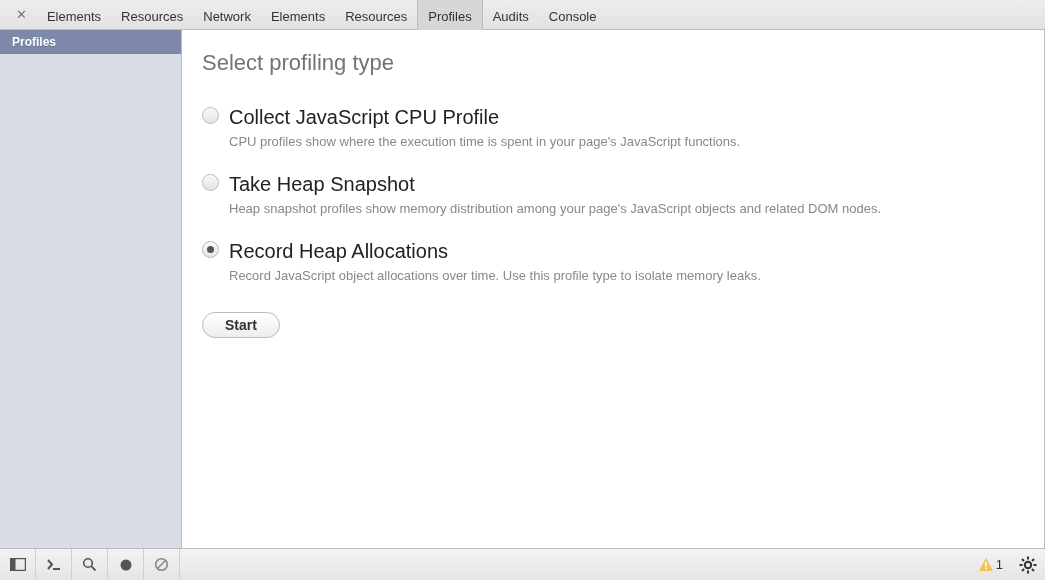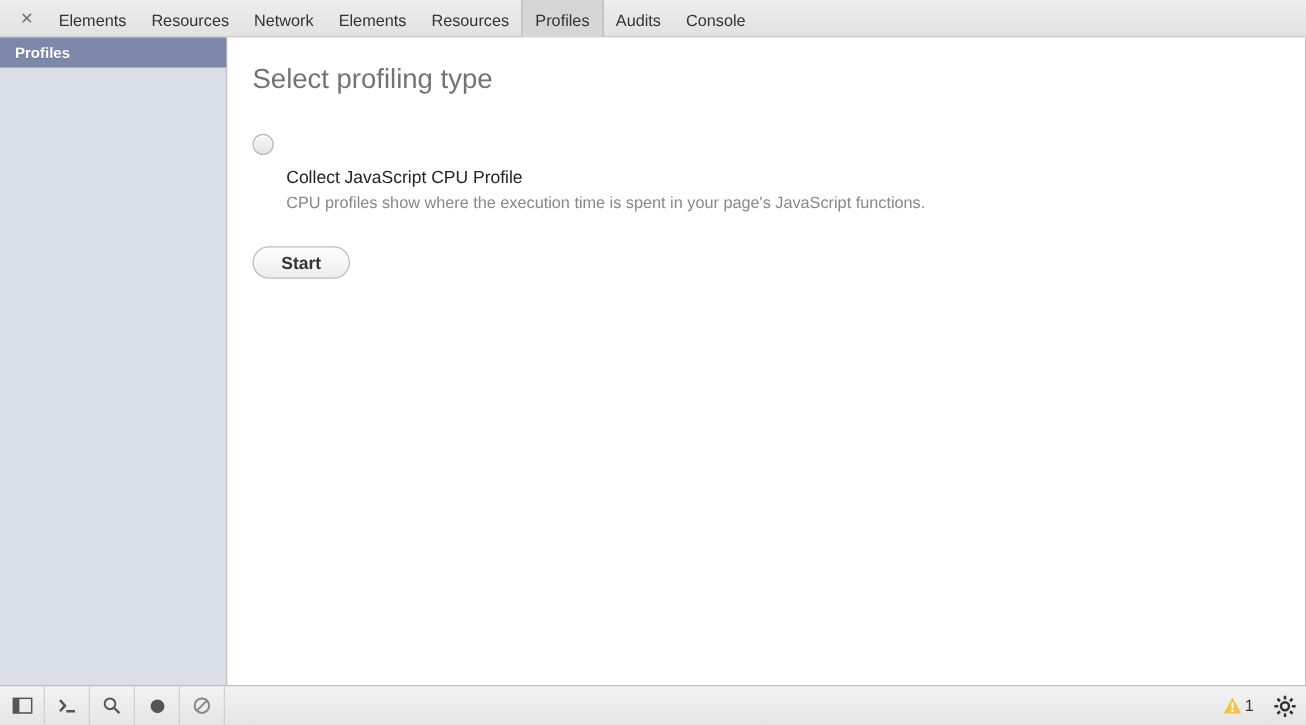--- a/index.html
+++ b/index.html
@@ -99,25 +99,24 @@
     .radio.selected::after {
       content: '';
       position: absolute;
       top: 4px; left: 4px;
       width: 7px; height: 7px;
       border-radius: 50%;
       background: #555;
     }
     .option-body { flex: 1; }
     .option-label {
-      font-size: 14px;
+      font-size: 20px;
       color: #222;
       margin-bottom: 4px;
       cursor: pointer;
-      margin-top: 27px;
     }
     .option-desc {
       font-size: 13px;
       color: #888;
       line-height: 1.4;
     }
 
     .start-btn {
       margin-top: 4px;
       padding: 4px 22px;
@@ -189,20 +188,34 @@
     <div class="sidebar-header">Profiles</div>
   </div>
   <div class="main">
     <h1 class="page-title">Select profiling type</h1>
     <div id="options-container">
         <div class="option-row">
           <div class="radio"></div>
           <div class="option-body">
             <div class="option-label">Collect JavaScript CPU Profile</div>
             <div class="option-desc">CPU profiles show where the execution time is spent in your page's JavaScript functions.</div>
+          </div>
+        </div>
+        <div class="option-row">
+          <div class="radio"></div>
+          <div class="option-body">
+            <div class="option-label">Take Heap Snapshot</div>
+            <div class="option-desc">Heap snapshot profiles show memory distribution among your page's JavaScript objects and related DOM nodes.</div>
+          </div>
+        </div>
+        <div class="option-row">
+          <div class="radio selected"></div>
+          <div class="option-body">
+            <div class="option-label">Record Heap Allocations</div>
+            <div class="option-desc">Record JavaScript object allocations over time. Use this profile type to isolate memory leaks.</div>
           </div>
         </div>
       </div>
     <button class="start-btn">Start</button>
   </div>
 </div>
 
 <div class="bottom-bar">
   <div class="btool">
     <svg width="16" height="13" viewBox="0 0 16 13">

